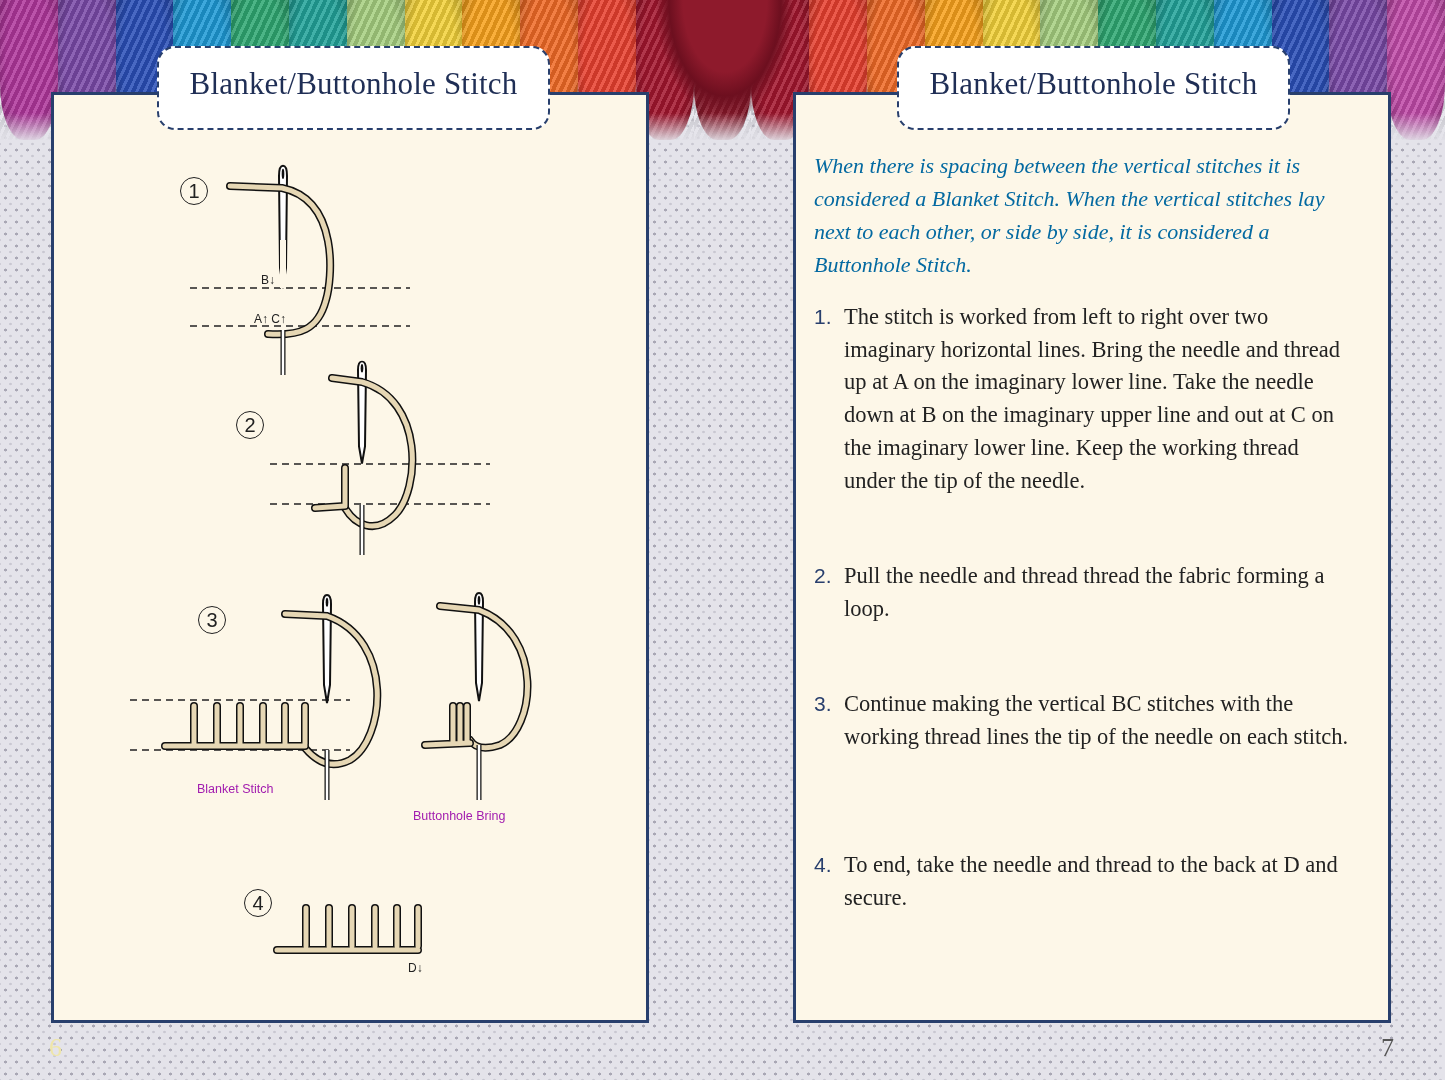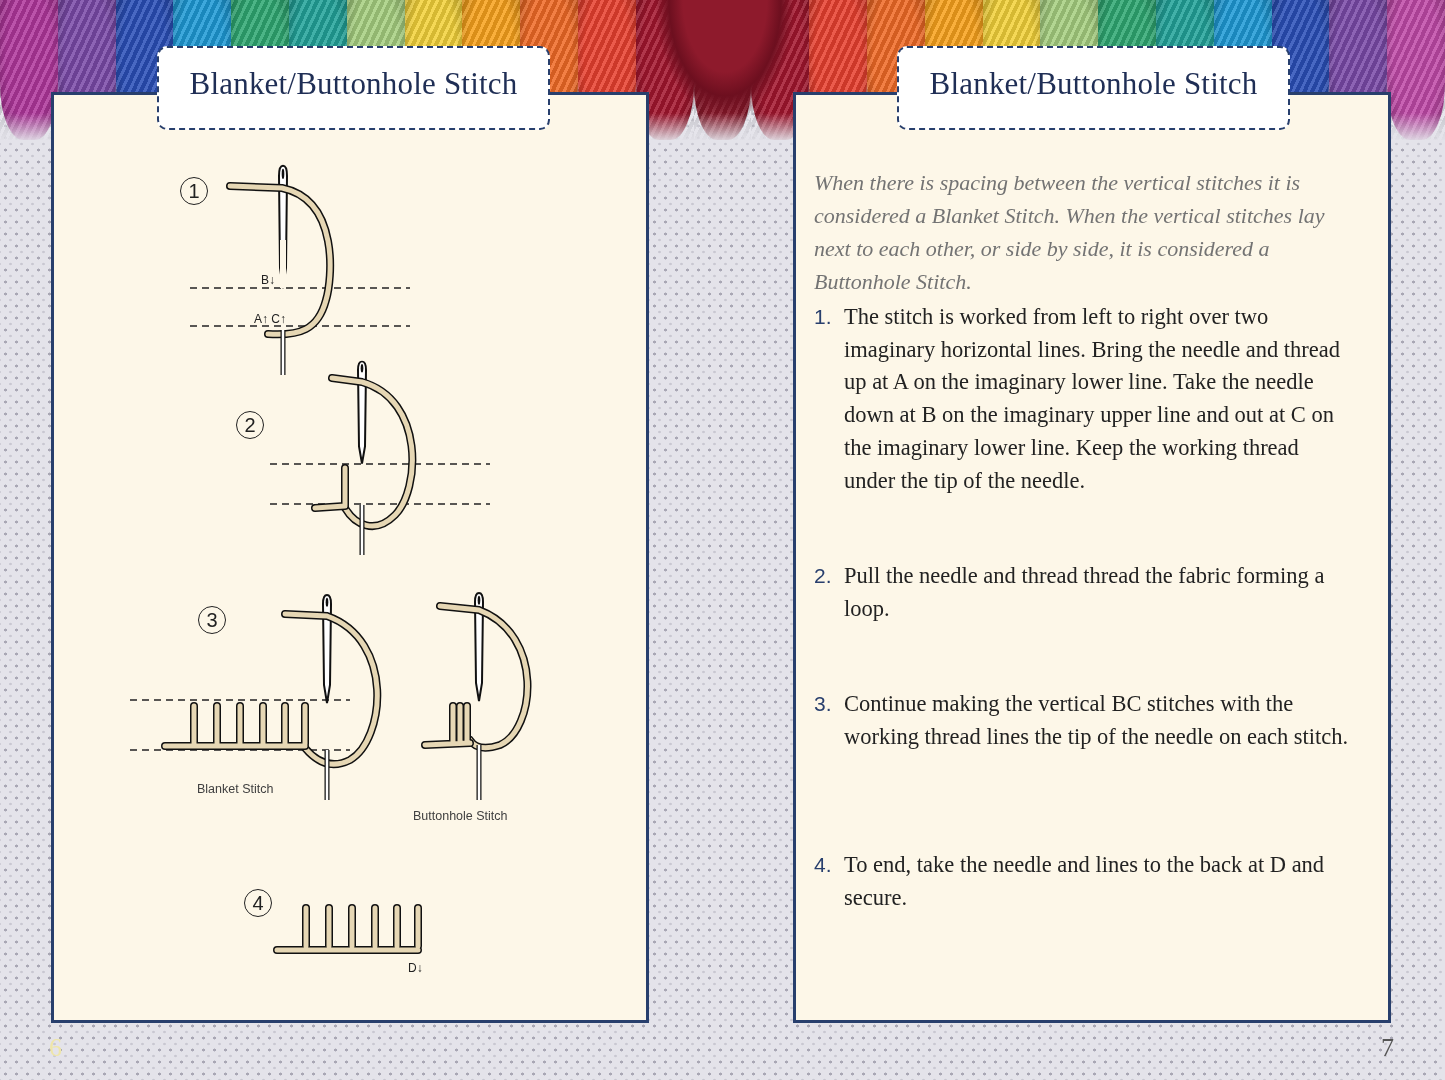--- a/index.html
+++ b/index.html
@@ -31,49 +31,49 @@
     background: radial-gradient(ellipse 70px 120px at 50% 0%, #8e1a2c 0 60%, #6d0f1f 80%, transparent 100%);
   }
   .page {
     position:absolute; top:92px; width:598px; height:931px;
     background:#fdf7e8; border:3px solid #283f6d; box-sizing:border-box;
   }
   .page.left { left:51px; }
   .page.right { left:793px; }
   .title-box {
     position:absolute; top:46px; width:393px; height:84px; background:#ffffff;
-    border:2.5px dashed #283f6d; border-radius:10px; box-sizing:border-box;
+    border:2.5px dashed #283f6d; border-radius:18px; box-sizing:border-box;
     display:flex; align-items:flex-start; justify-content:center;
   }
   .title-box.left { left:157px; }
   .title-box.right { left:897px; }
   .title-text {
     margin-top:18px; font-size:31px; color:#1f2e55; letter-spacing:0.2px;
     font-family:"Liberation Serif", "DejaVu Serif", serif;
   }
   .intro {
-    position:absolute; left:814px; top:166px; width:520px;
-    font-style:italic; font-size:22px; line-height:33px; color:#737373;
+    position:absolute; left:814px; top:149px; width:520px;
+    font-style:italic; font-size:22px; line-height:33px; color:#0369a1;
   }
   .step {
     position:absolute; left:814px; width:540px; display:flex;
     font-size:22.5px; line-height:32.7px; color:#222;
   }
   .step .num {
     width:30px; flex:0 0 30px; color:#283f6d; font-family:"Liberation Sans","DejaVu Sans",sans-serif; font-size:21px;
   }
   .step .txt { flex:1; }
   .page-num {
     position:absolute; font-size:26px; color:#555;
   }
   .page-num.left { left:49px; top:1033px; color:#efe6a8; }
   .page-num.right { left:1381px; top:1033px; }
   .diagram { position:absolute; left:51px; top:92px; width:598px; height:931px; }
   .caption {
-    position:absolute; font-family:"Liberation Sans","DejaVu Sans",sans-serif; font-size:12.5px; color:#404040;
+    position:absolute; font-family:"Liberation Sans","DejaVu Sans",sans-serif; font-size:12.5px; color:#a21caf;
   }
   .step-badge {
     position:absolute; width:28px; height:28px; border:1.8px solid #222; border-radius:50%;
     box-sizing:border-box; display:flex; align-items:center; justify-content:center;
     font-family:"Liberation Sans","DejaVu Sans",sans-serif; font-size:20px; color:#222;
   }
 </style>
 </head>
 <body>
 
@@ -177,21 +177,21 @@
     <span>2</span>
   </div>
 <div class="step-badge" style="left:198px; top:606px;">
     <span>3</span>
   </div>
 <div class="step-badge" style="left:244px; top:889px;">
     <span>4</span>
   </div>
 
 <div class="caption" style="left:197px; top:782px;">Blanket Stitch</div>
-<div class="caption" style="left:413px; top:809px;">Buttonhole Stitch</div>
+<div class="caption" style="left:413px; top:809px;">Buttonhole Bring</div>
 
 <div class="title-box left">
   <span class="title-text">Blanket/Buttonhole Stitch</span>
 </div>
 
 <div class="page right"></div>
 <div class="title-box right">
   <span class="title-text">Blanket/Buttonhole Stitch</span>
 </div>
 
@@ -204,17 +204,17 @@
 <div class="step" style="top:560px;">
   <span class="num">2.</span>
   <span class="txt">Pull the needle and thread thread the fabric forming a loop.</span>
 </div>
 <div class="step" style="top:688px;">
   <span class="num">3.</span>
   <span class="txt">Continue making the vertical BC stitches with the working thread lines the tip of the needle on each stitch.</span>
 </div>
 <div class="step" style="top:849px;">
   <span class="num">4.</span>
-  <span class="txt">To end, take the needle and lines to the back at D and secure.</span>
+  <span class="txt">To end, take the needle and thread to the back at D and secure.</span>
 </div>
 
 <div class="page-num left">6</div>
 <div class="page-num right">7</div>
 
 </body></html>

